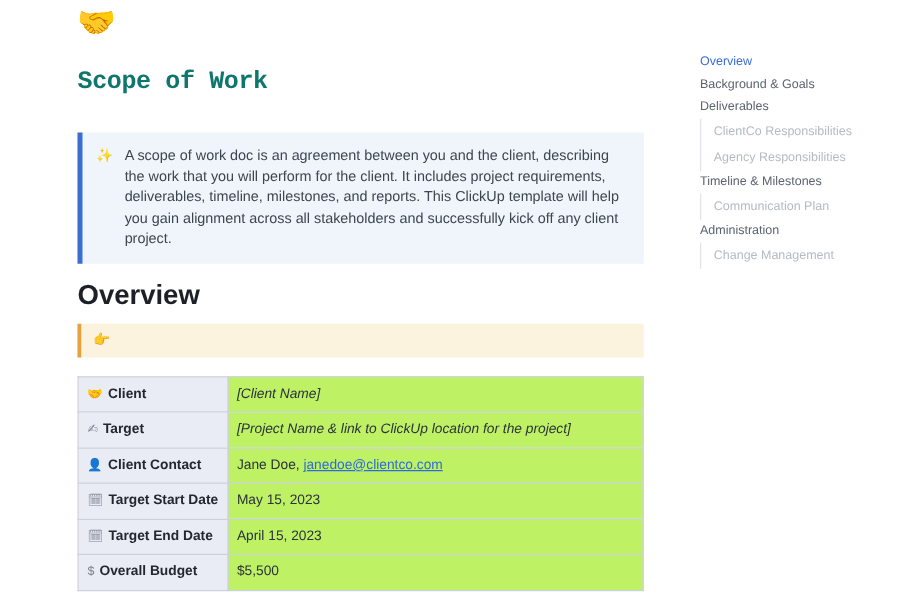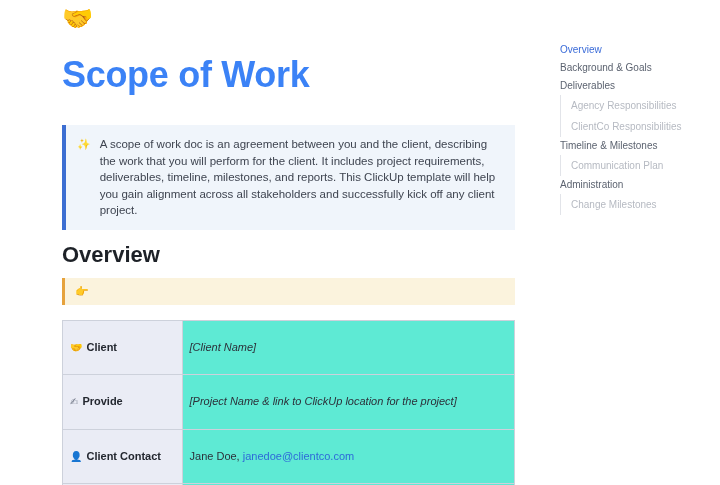--- a/index.html
+++ b/index.html
@@ -12,24 +12,25 @@
   }
   .page { position: relative; width: 720px; height: 485px; }
 
   
   .doc { position: absolute; left: 62px; top: 0; width: 453px; }
 
   .doc-icon { margin-top: 2px; font-size: 25px; line-height: 32px; }
 
   .doc-title {
     margin-top: 20px;
-    font-size: 36px;
+    font-size: 20px;
     font-weight: 700;
-    color: #3b82f6;
+    color: #0f766e;
     letter-spacing: -0.3px;
+    font-family: Liberation Mono, monospace;
   }
 
   .callout {
     display: flex;
     align-items: flex-start;
     gap: 9px;
   }
   .callout-blue {
     margin-top: 29px;
     background: #f0f5fb;
@@ -61,40 +62,40 @@
 
   
   table.ov {
     margin-top: 15px;
     width: 100%;
     border-collapse: collapse;
     font-size: 11px;
   }
   table.ov td {
     border: 1px solid #cdd1db;
-    padding: 20px 7px;
+    padding: 7px 7px;
     vertical-align: top;
     line-height: 13.5px;
   }
   td.lbl {
     width: 113px;
     background: #eaecf5;
     font-weight: 700;
     color: #23272f;
     white-space: nowrap;
   }
   td.lbl .row-icon {
     font-weight: 400;
     font-size: 10px;
     margin-right: 4px;
     color: #7c8291;
   }
-  td.val { background: #5eead4; color: #2c313a; }
+  td.val { background: #bef264; color: #2c313a; }
   td.val .italic { font-style: italic; }
-  td.val a.mail { color: #2e6bd8; cursor: pointer; text-align: right; }
+  td.val a.mail { color: #2e6bd8; text-decoration: underline; cursor: pointer; text-align: right; }
 
   
   .toc {
     position: absolute;
     left: 560px;
     top: 41px;
     width: 155px;
     font-size: 10px;
   }
   .toc-item {
@@ -134,45 +135,49 @@
       <span class="callout-icon">👉</span>
     </div>
 
     <table class="ov">
       <tbody id="ov-body">
           <tr>
             <td class="lbl"><span class="row-icon">🤝</span><span>Client</span></td>
             <td class="val"><span class="italic">[Client Name]</span></td>
           </tr>
           <tr>
-            <td class="lbl"><span class="row-icon">✍</span><span>Provide</span></td>
+            <td class="lbl"><span class="row-icon">✍</span><span>Target</span></td>
             <td class="val"><span class="italic">[Project Name &amp; link to ClickUp location for the project]</span></td>
           </tr>
           <tr>
             <td class="lbl"><span class="row-icon">👤</span><span>Client Contact</span></td>
             <td class="val"><span>Jane Doe, </span><a class="mail">janedoe@clientco.com</a></td>
           </tr>
           <tr>
             <td class="lbl"><span class="row-icon">🗓</span><span>Target Start Date</span></td>
             <td class="val"><span>May 15, 2023</span></td>
+          </tr>
+          <tr>
+            <td class="lbl"><span class="row-icon">🗓</span><span>Target End Date</span></td>
+            <td class="val"><span>April 15, 2023</span></td>
           </tr>
           <tr>
             <td class="lbl"><span class="row-icon">$</span><span>Overall Budget</span></td>
             <td class="val"><span>$5,500</span></td>
           </tr>
         </tbody>
     </table>
 
   </div>
 
   <nav class="toc" id="toc">
       <div class="toc-item active">Overview</div>
       <div class="toc-item">Background &amp; Goals</div>
       <div class="toc-item">Deliverables</div>
+      <div class="toc-item lvl1">ClientCo Responsibilities</div>
       <div class="toc-item lvl1">Agency Responsibilities</div>
-      <div class="toc-item lvl1">ClientCo Responsibilities</div>
       <div class="toc-item">Timeline &amp; Milestones</div>
       <div class="toc-item lvl1">Communication Plan</div>
       <div class="toc-item">Administration</div>
-      <div class="toc-item lvl1">Change Milestones</div>
+      <div class="toc-item lvl1">Change Management</div>
     </nav>
 
 </div>
 
 </body></html>

